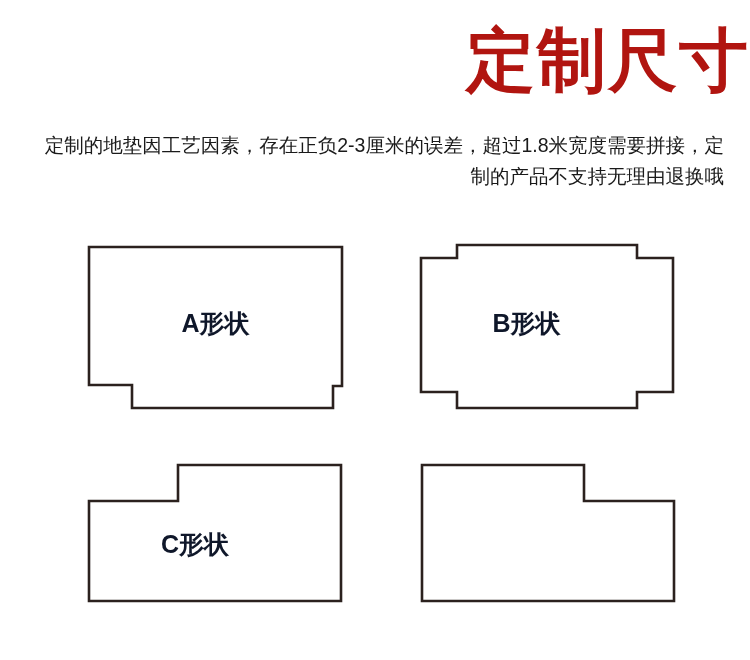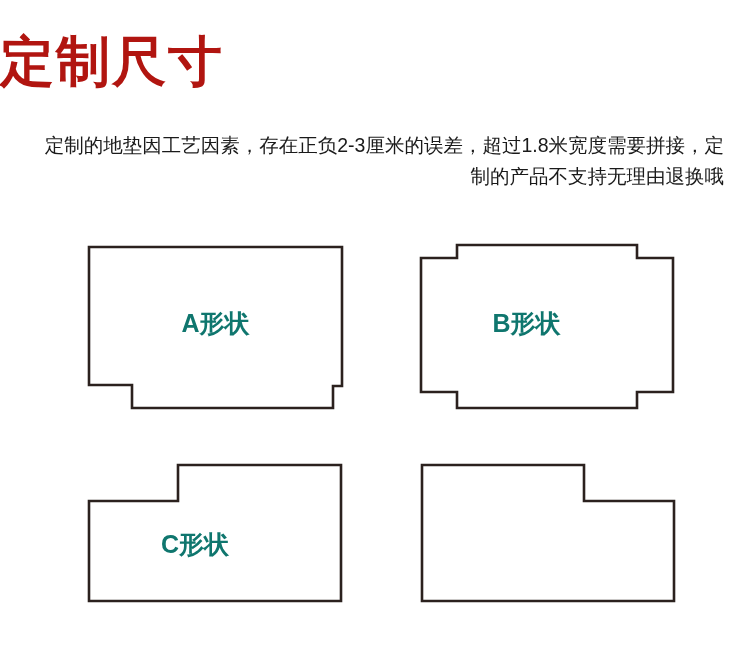--- a/index.html
+++ b/index.html
@@ -19,22 +19,22 @@
     position: relative;
     width: 750px;
     height: 660px;
     background: #ffffff;
   }
   .title {
     position: absolute;
     left: 0;
     top: 30px;
     width: 750px;
-    text-align: left;
-    font-size: 54px;
+    text-align: right;
+    font-size: 69px;
     line-height: 62px;
     font-weight: bold;
     color: #b11510;
     letter-spacing: 2px;
     white-space: nowrap;
   }
   .desc {
     position: absolute;
     left: 36px;
     top: 130px;
@@ -60,21 +60,21 @@
   .shape-outline {
     fill: #ffffff;
     stroke: #2b211e;
     stroke-width: 2.6;
     stroke-linejoin: miter;
   }
   .shape-label {
     position: absolute;
     font-size: 25px;
     font-weight: bold;
-    color: #0f766e;
+    color: #0f172a;
     white-space: nowrap;
     text-align: center;
     letter-spacing: 0px;
   }
   
   #shape-a-svg { left: 80px; top: 238px; }
   #shape-a-label { left: 89px; top: 307px; width: 253px; }
   
   #shape-b-svg { left: 412px; top: 238px; }
   #shape-b-label { left: 421px; top: 307px; width: 211px; }

